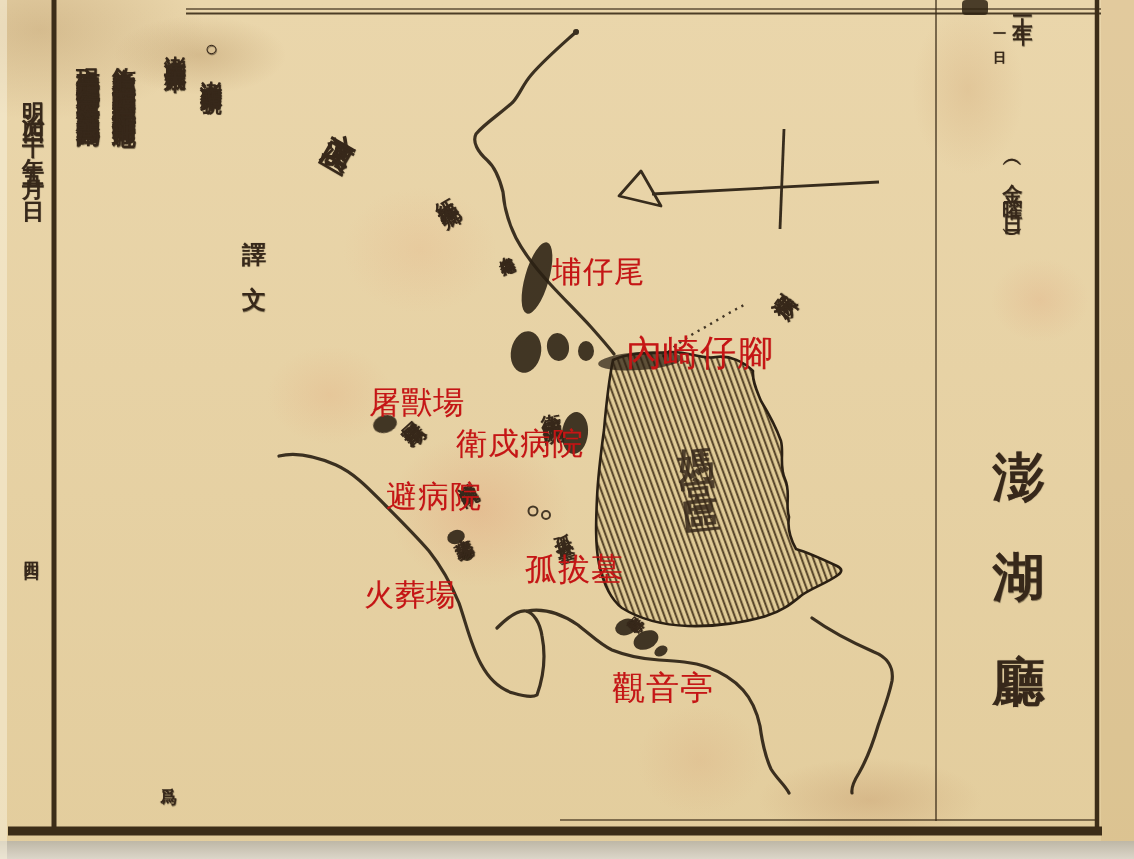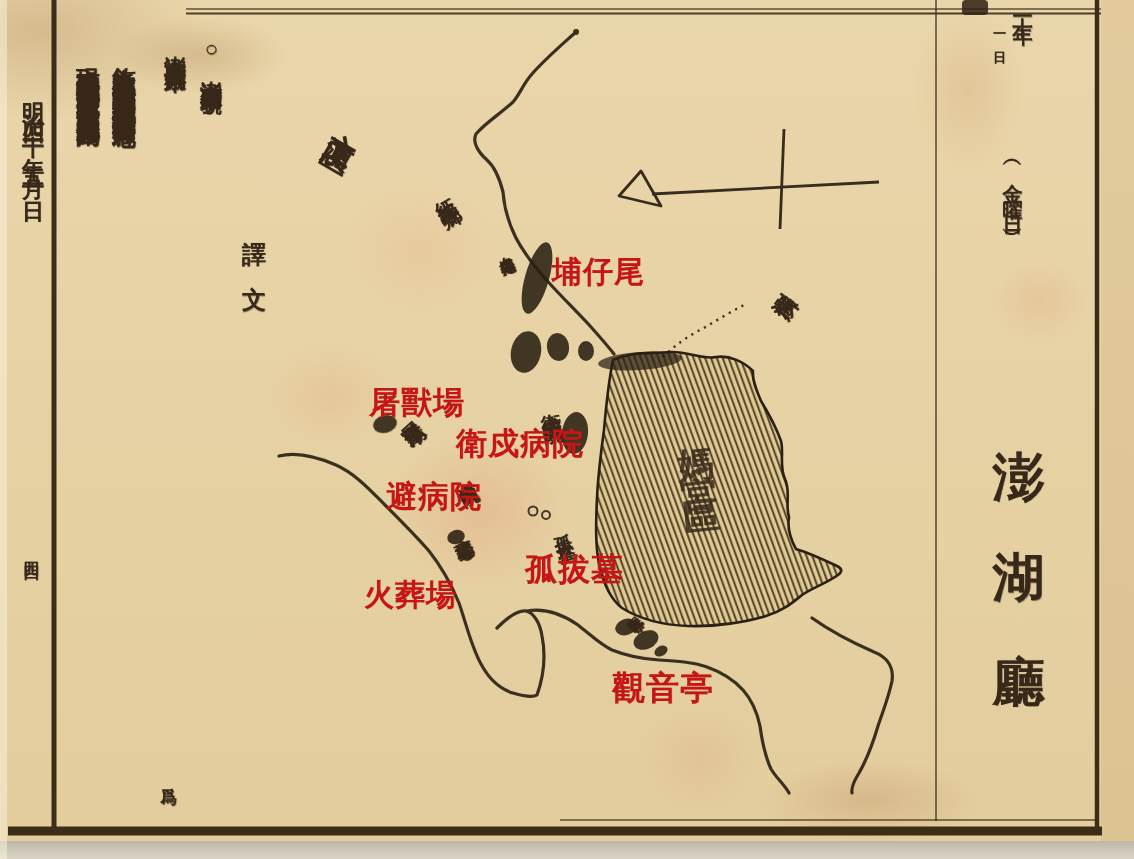--- a/index.html
+++ b/index.html
@@ -17,21 +17,21 @@
       radial-gradient(ellipse 80px 120px at 968px 90px, rgba(205,160,110,0.28), rgba(205,160,110,0) 70%),
       radial-gradient(ellipse 90px 80px at 700px 760px, rgba(215,160,115,0.22), rgba(215,160,115,0) 70%),
       linear-gradient(180deg,#ead6ab,#e3cd9d);
     font-family:"Liberation Serif","DejaVu Serif",serif;
   }
   .map-svg{position:absolute;left:0;top:0;z-index:1;}
   .txt{position:absolute;z-index:3;color:#37281a;font-weight:700;
        text-shadow:0.5px 0.5px 0.8px rgba(30,20,8,0.55);white-space:nowrap;}
   .v{writing-mode:vertical-rl;text-orientation:mixed;}
   .rot{transform-origin:top center;}
-  .red{position:absolute;z-index:4;color:#c51515;font-weight:700;white-space:nowrap;
+  .red{position:absolute;z-index:4;color:#c51515;font-weight:400;white-space:nowrap;
        text-shadow:0.4px 0.4px 0.6px rgba(180,20,20,0.35);letter-spacing:1px;}
   .smudge{position:absolute;background:#2e2212;border-radius:4px;z-index:2;opacity:.85;}
   .strip-bottom{position:absolute;left:0;top:841px;width:1134px;height:18px;z-index:5;
        background:linear-gradient(180deg,#beb7a6,#dcd6c9);}
   .strip-right{position:absolute;left:1101px;top:0;width:33px;height:859px;z-index:0;
        background:rgba(175,135,80,0.14);}
   .strip-left{position:absolute;left:0;top:0;width:7px;height:859px;z-index:5;
        background:rgba(248,240,218,0.55);}
 </style>
 </head>
@@ -130,20 +130,21 @@
   <div class="txt v rot" style="left:489px;top:246px;font-size:15px;letter-spacing:1px;transform:rotate(-22deg);">土名埔仔尾</div>
   <div class="txt v rot" style="left:534px;top:398px;font-size:20px;letter-spacing:3px;transform:rotate(-10deg);">衛戍病院</div>
   <div class="txt v rot" style="left:382px;top:413px;font-size:20px;letter-spacing:2px;transform:rotate(-42deg);">屠獸場</div>
   <div class="txt v rot" style="left:444px;top:472px;font-size:18px;letter-spacing:2px;transform:rotate(-28deg);">避病院</div>
   <div class="txt v rot" style="left:442px;top:526px;font-size:18px;letter-spacing:2px;transform:rotate(-23deg);">火葬場</div>
   <div class="txt v rot" style="left:545px;top:520px;font-size:18px;letter-spacing:6px;transform:rotate(-15deg);">孤拔墓</div>
   <div class="txt v rot" style="left:612px;top:612px;font-size:14px;letter-spacing:1px;transform:rotate(-47deg);">觀音亭</div>
   <div class="txt v rot" style="left:747px;top:290px;font-size:21px;letter-spacing:2px;transform:rotate(-54deg);">測候所</div>
 
   <div class="red" style="left:552px;top:252px;font-size:30px;">埔仔尾</div>
+  <div class="red" style="left:626px;top:329px;font-size:36px;">內崎仔腳</div>
   <div class="red" style="left:369px;top:382px;font-size:31px;">屠獸場</div>
   <div class="red" style="left:456px;top:423px;font-size:31px;">衛戍病院</div>
   <div class="red" style="left:386px;top:476px;font-size:31px;">避病院</div>
   <div class="red" style="left:525px;top:548px;font-size:32px;">孤拔墓</div>
   <div class="red" style="left:364px;top:575px;font-size:30px;">火葬場</div>
   <div class="red" style="left:612px;top:666px;font-size:33px;">觀音亭</div>
 
   <div class="strip-right"></div>
   <div class="strip-bottom"></div>
   <div class="strip-left"></div>

